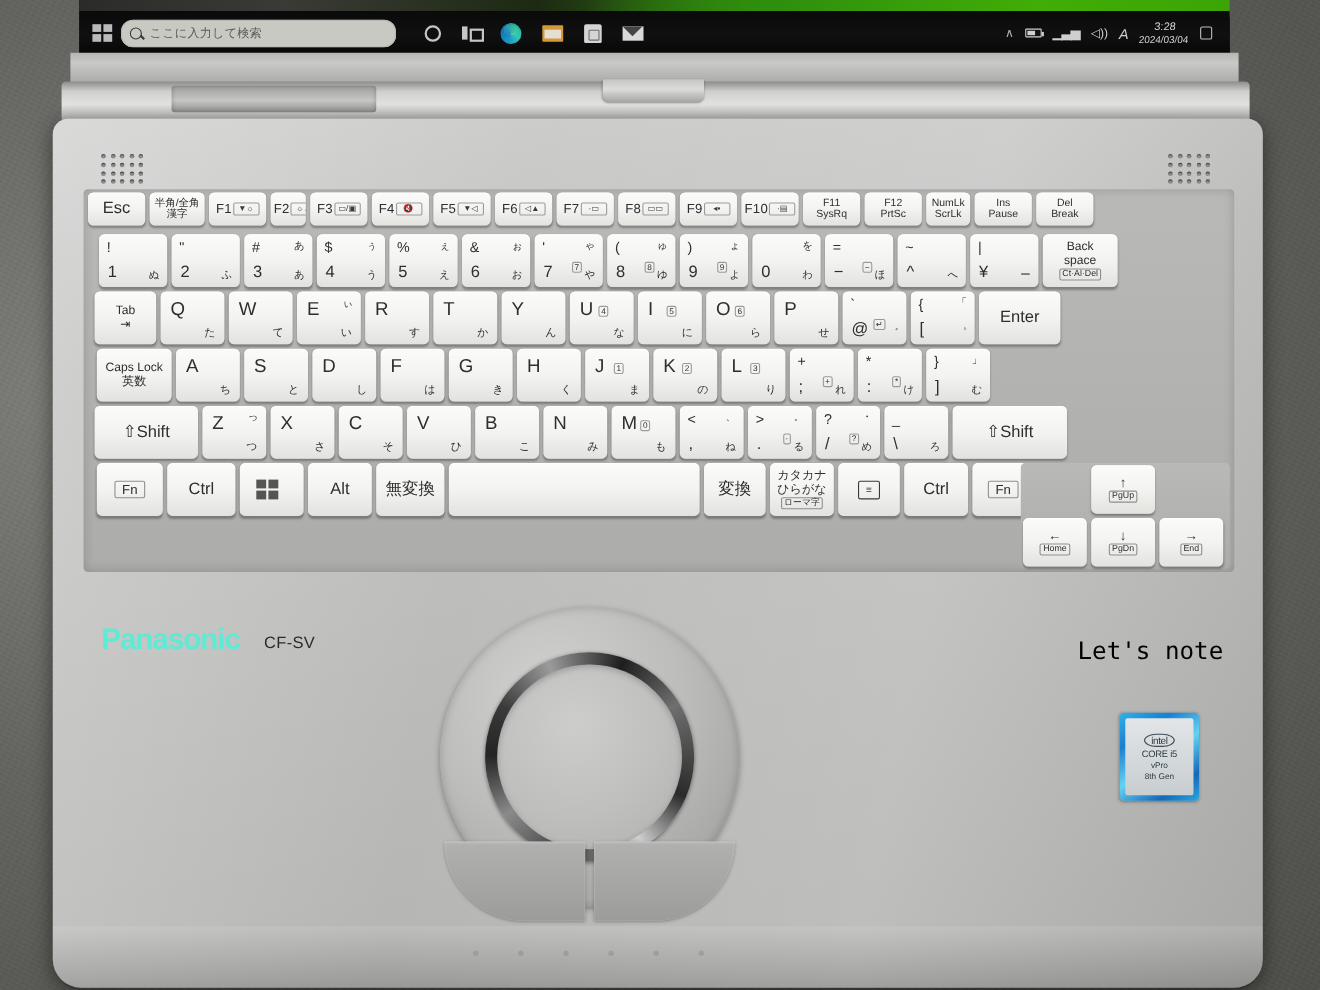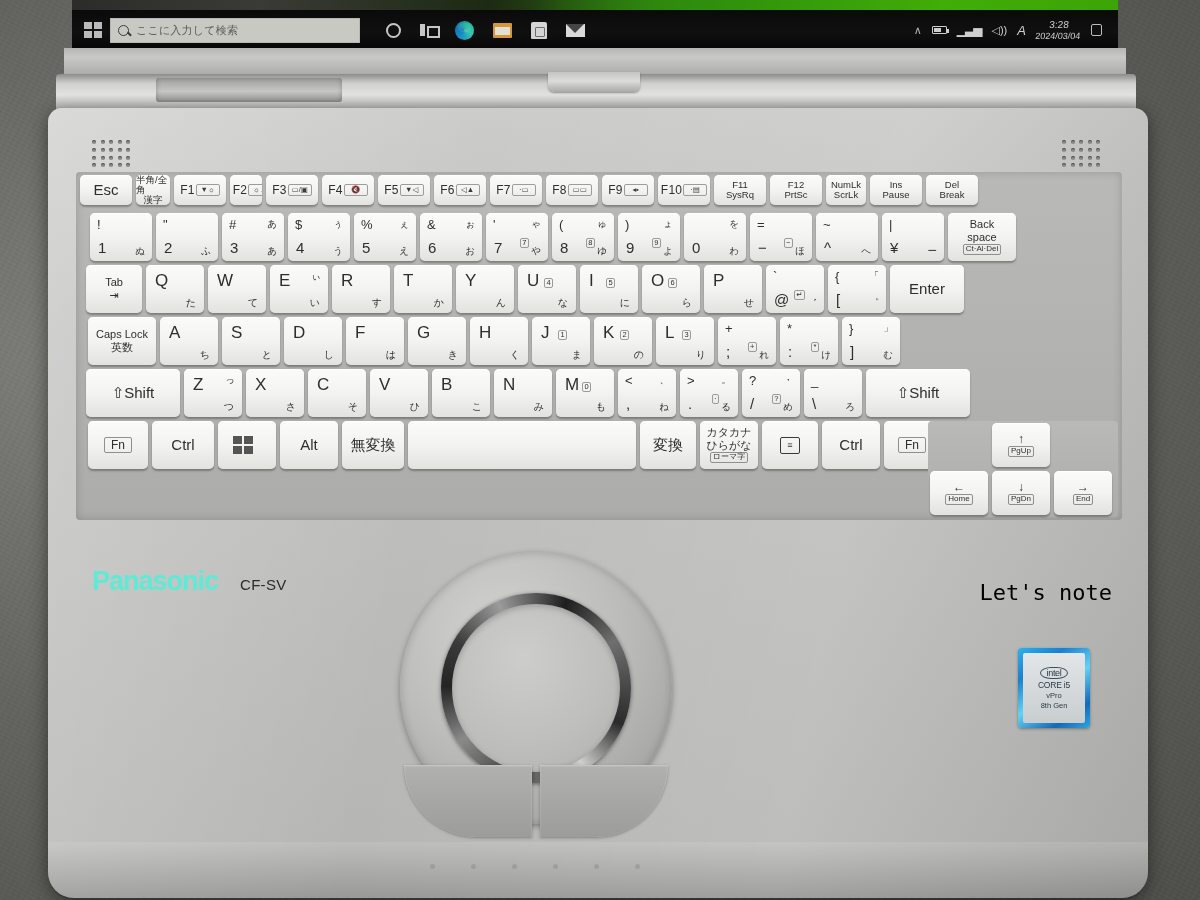--- a/index.html
+++ b/index.html
@@ -41,21 +41,21 @@
   }
   .taskbar{
     position:absolute; left:0; top:16px; width:100%; height:40px;
     background:linear-gradient(180deg,#0a0a0a 0%, #101010 55%, #060606 100%);
     display:flex; align-items:center; padding:0 6px 0 12px;
   }
   .win-logo{ width:18px; height:16px; margin-right:8px; display:grid;
     grid-template-columns:1fr 1fr; grid-template-rows:1fr 1fr; gap:2px; opacity:.85;}
   .win-logo i{ background:#d9d9d9; display:block; }
   .search-box{
-    width:250px; height:25px; background:#c9c9c4; border-radius:1px;
+    width:250px; height:25px; background:#c9c9c4; border-radius:11px;
     display:flex; align-items:center; padding:0 8px; gap:7px;
     box-shadow:inset 0 0 0 1px #b9b9b4;
   }
   .search-ic{ width:11px; height:11px; border:1.6px solid #3a3a3a; border-radius:50%;
     position:relative; flex:none;}
   .search-ic:after{content:""; position:absolute; width:5px; height:1.6px; background:#3a3a3a;
     transform:rotate(45deg); right:-4px; bottom:0px;}
   .search-ph{ font-size:11px; color:#5a5a58; letter-spacing:.2px; white-space:nowrap;}
   .tb-icons{ display:flex; align-items:center; gap:19px; margin-left:26px;}
   .tb-ic{ width:19px; height:19px; position:relative; opacity:.92;}
@@ -348,21 +348,21 @@
       <i></i>
       <i></i>
       <i></i>
   </div>
 
   <div class="kb" id="keyboard">
       <div class="krow" style="margin-bottom: 8px;">
         <div class="key fn-row" style="width: 52px;">
           <span class="cap">Esc</span>
         </div>
-        <div class="key fn-row fk2" style="width: 34px;">
+        <div class="key fn-row fk2" style="width: 50px;">
           <span class="l1">半角/全角</span>
           <span class="l2">漢字</span>
         </div>
         <div class="key fn-row fk" style="width: 52px;">
           <span class="lbl">F1</span>
           <span class="sub">▼☼</span>
         </div>
         <div class="key fn-row fk" style="width: 32px; padding-left: 13px;">
           <span class="lbl">F2</span>
           <span class="sub">☼▲</span>

